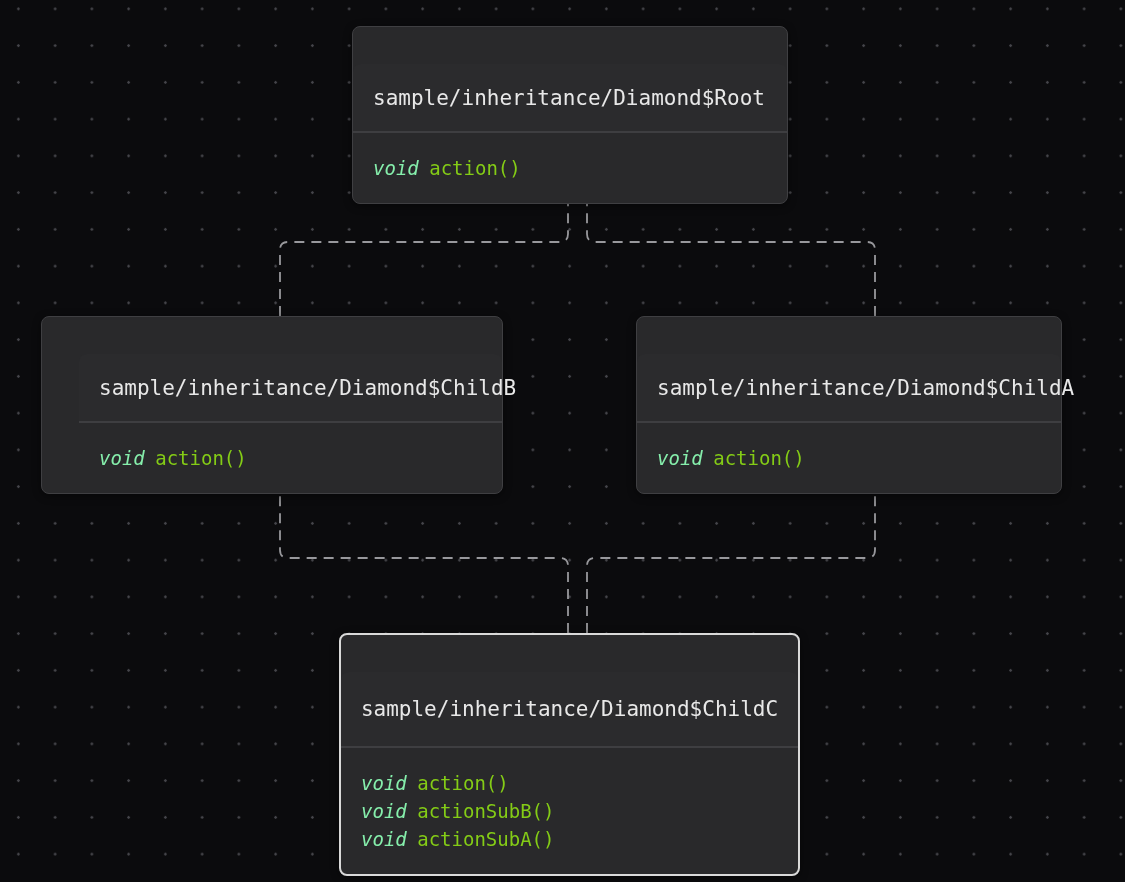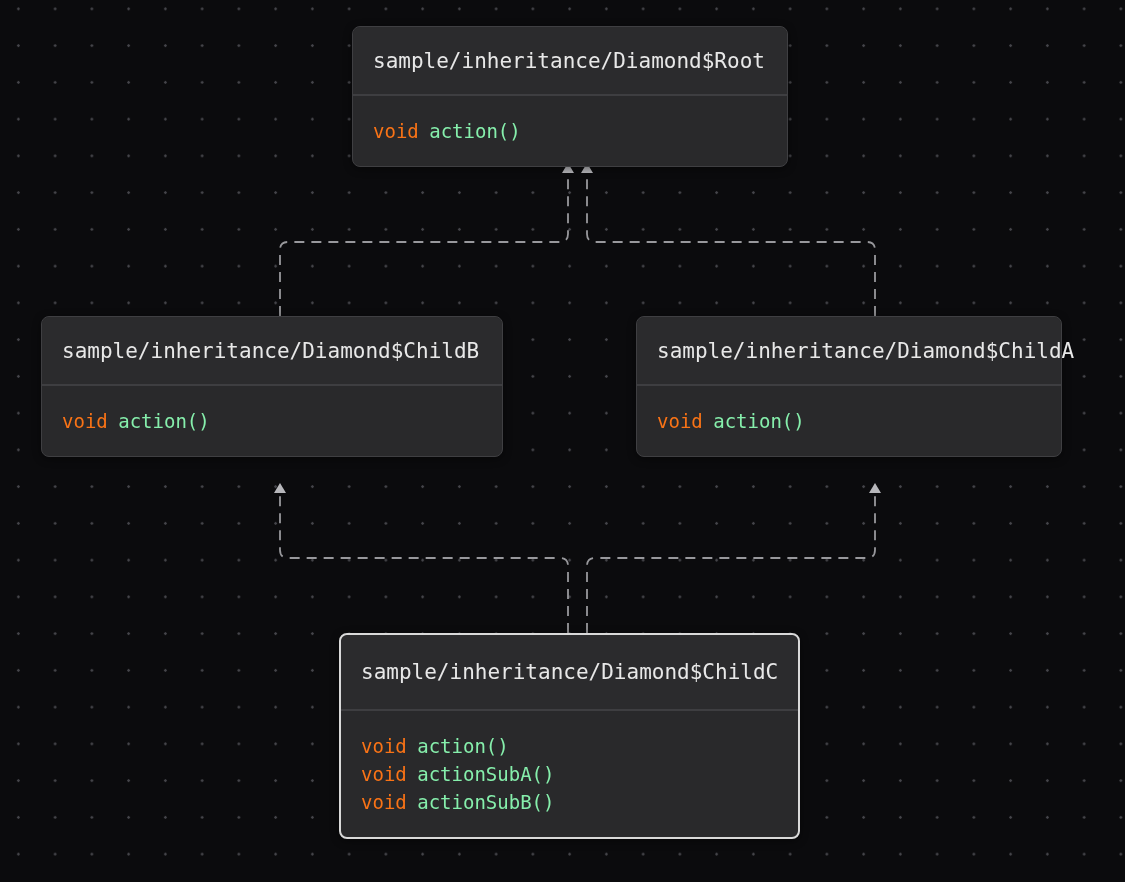--- a/index.html
+++ b/index.html
@@ -49,42 +49,43 @@
   }
   .node-header {
     box-sizing: border-box;
     height: 69px;
     display: flex;
     align-items: center;
     padding: 0 20px;
     border-bottom: 2px solid #3e3e41;
     background: #2b2b2d;
     border-radius: 8px 8px 0 0;
+    margin-top: 37px;
   }
-  .node.selected .node-header { height: 76px; }
+  .node.selected .node-header { height: 76px; justify-content: center; }
   .node-title {
     color: #e8e8e8;
     font-size: 21px;
     white-space: nowrap;
     letter-spacing: 0px;
   }
   .node-body {
     padding: 21px 20px;
   }
   .method-row {
     font-size: 19px;
     line-height: 28px;
     white-space: nowrap;
   }
-  .kw { color: #f97316; }
-  .mname { color: #86efac; margin-left: 0.55em; }
+  .kw { color: #86efac; font-style: italic; }
+  .mname { color: #84cc16; margin-left: 0.55em; }
 
   
   .node-root   { left: 352px; top: 26px;  width: 436px; }
-  .node-childb { left: 41px;  top: 316px; width: 462px; }
+  .node-childb { left: 41px;  top: 316px; width: 462px; padding-left: 37px; }
   .node-childa { left: 636px; top: 316px; width: 426px; }
   .node-childc { left: 339px; top: 633px; width: 461px; }
 </style>
 </head>
 <body>
 
 <div class="canvas">
 
   <svg class="edges-layer">
     <path d="M 280 316 L 280 250 Q 280 242 288 242 L 560 242 Q 568 242 568 234 L 568 174"></path>
@@ -135,21 +136,21 @@
 
   <div class="node node-childc selected">
     <div class="node-header">
       <span class="node-title">sample/inheritance/Diamond$ChildC</span>
     </div>
     <div class="node-body">
       <div class="method-row">
         <span class="kw">void</span><span class="mname">action()</span>
       </div>
       <div class="method-row">
-        <span class="kw">void</span><span class="mname">actionSubA()</span>
+        <span class="kw">void</span><span class="mname">actionSubB()</span>
       </div>
       <div class="method-row">
-        <span class="kw">void</span><span class="mname">actionSubB()</span>
+        <span class="kw">void</span><span class="mname">actionSubA()</span>
       </div>
     </div>
   </div>
 
 </div>
 
 </body></html>

